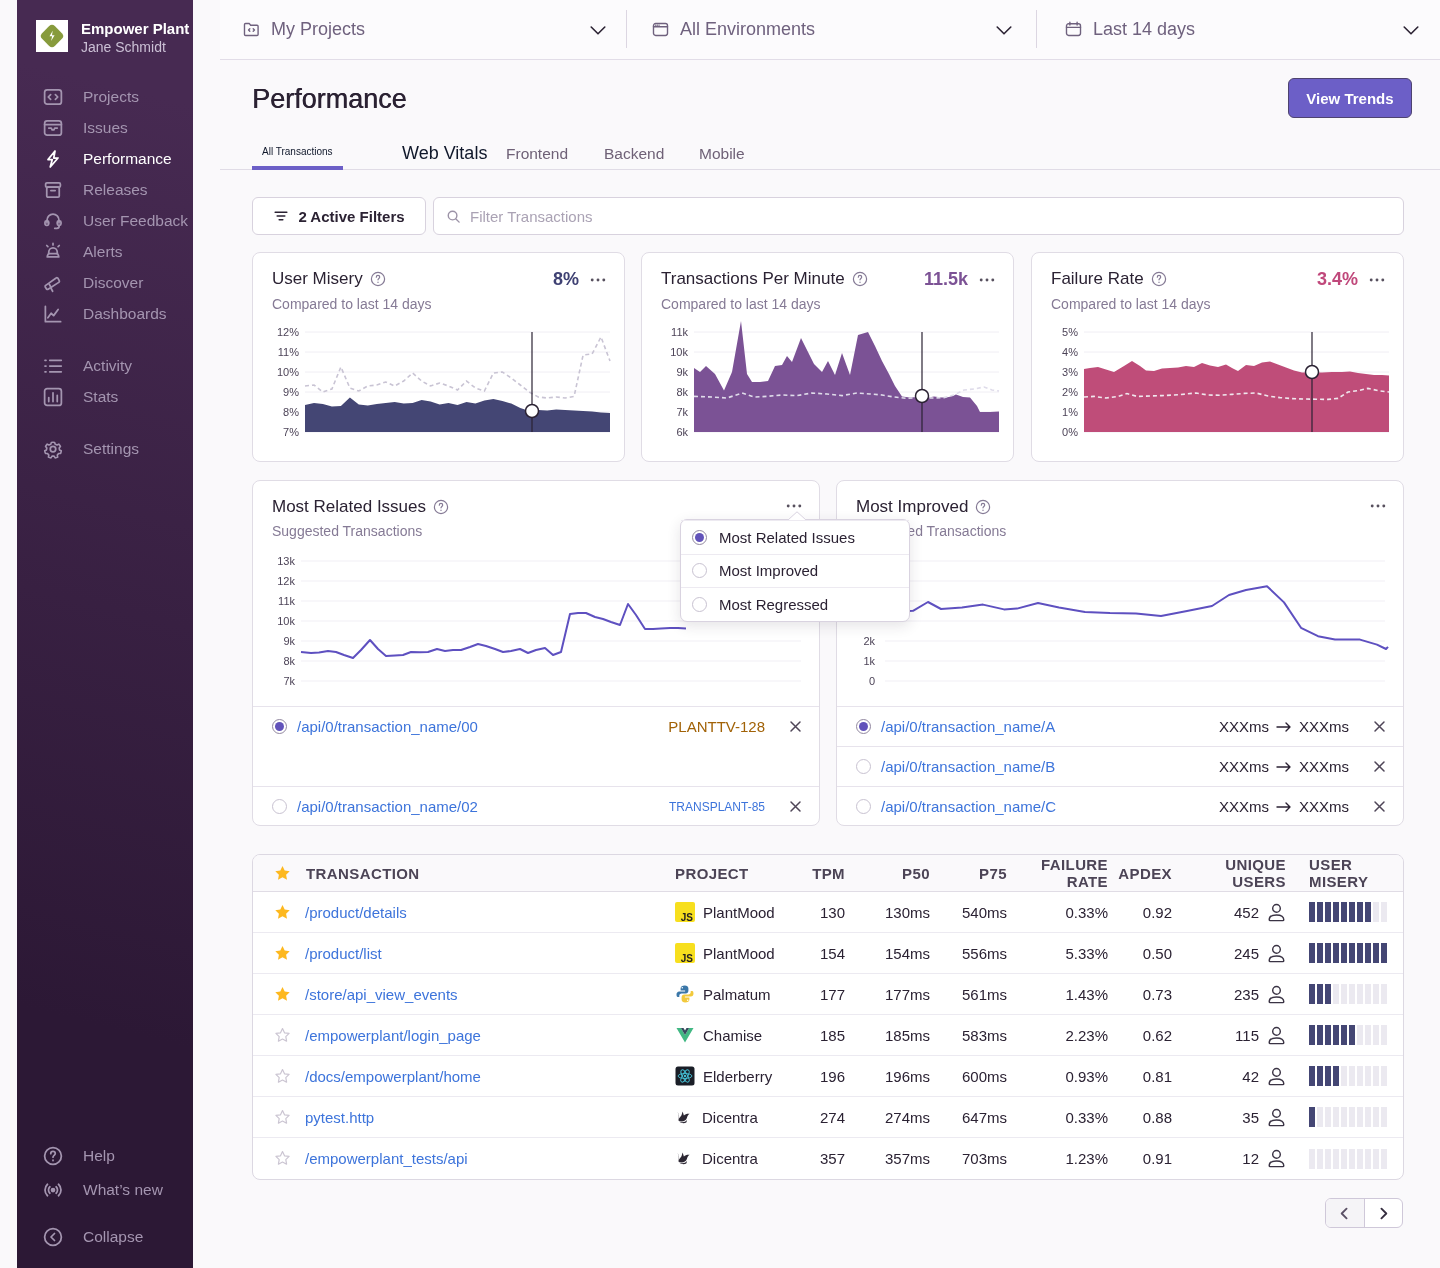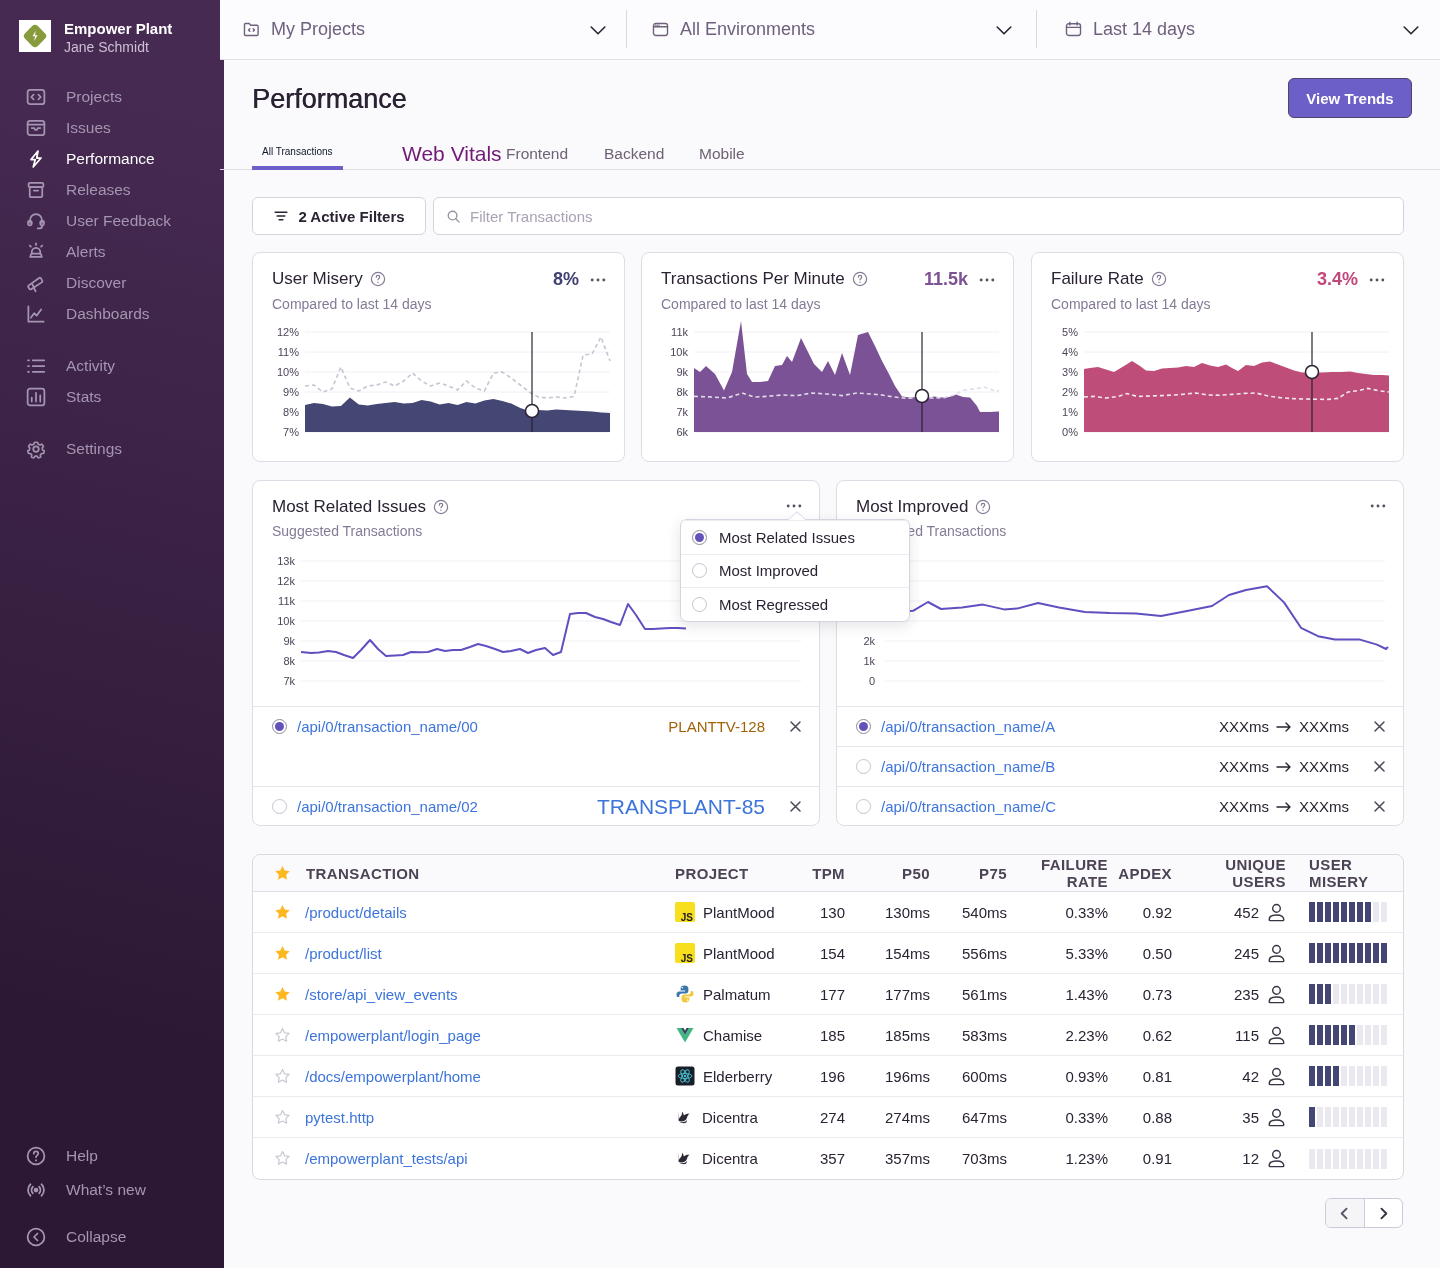--- a/index.html
+++ b/index.html
@@ -1,17 +1,17 @@
 <!DOCTYPE html>
 <html><head><meta charset="utf-8">
 <style>
 *{margin:0;padding:0;box-sizing:border-box}
 html,body{width:1440px;height:1268px;overflow:hidden;font-family:"Liberation Sans",sans-serif;background:#faf9fb;color:#2b2233}
 .abs{position:absolute}
-.sidebar{position:absolute;left:0;top:0;width:224px;height:1268px;background:linear-gradient(14deg,#2c1835 20%,#472a52 92%)}
+.sidebar{position:absolute;left:17px;top:0;width:176px;height:1268px;background:linear-gradient(14deg,#2c1835 20%,#472a52 92%)}
 .main{position:absolute;left:220px;top:0;width:1220px;height:1268px}
 .topbar{position:absolute;left:0;top:0;width:1220px;height:60px;background:#fcfbfd;border-bottom:1px solid #e2dde8}
 .tb-item{position:absolute;top:0;height:59px;display:flex;align-items:center;gap:11px;font-size:18px;color:#6f617e}
 .tb-div{position:absolute;top:10px;height:38px;width:1px;background:#dcd6e2}
 .navitem{position:absolute;left:26px;display:flex;align-items:center;gap:20px;font-size:15.5px;color:#a495b0;height:20px}
 .navitem svg{flex:0 0 auto}
 .navitem.on{color:#fff}
 .card{position:absolute;background:#fff;border:1px solid #e0dce5;border-radius:8px}
 .ctitle{position:absolute;left:19px;top:16px;font-size:17px;color:#2b2233;display:flex;align-items:center;gap:7px}
 .csub{position:absolute;left:19px;top:43px;font-size:14px;color:#857a95}
@@ -202,21 +202,21 @@
       </svg>
       <span>Last 14 days</span>
     </div>
     <div class="abs" style="left:1182px;top:21px"><svg width="18" height="18" viewBox="0 0 18 18">
         <path d="m2.2 6 6.8 6.8L15.8 6" fill="none" stroke="#2b2233" stroke-width="1.6" stroke-linecap="round" stroke-linejoin="round"></path>
       </svg></div>
     <div class="abs" style="left:32px;top:84px;font-size:27px;font-weight:normal;color:#2b2233;text-shadow:0.4px 0 0 #2b2233">Performance</div>
     <div class="abs" style="left:1068px;top:78px;width:124px;height:40px;background:#6c5fc7;border:1px solid #4e4370;border-radius:6px;color:#fff;font-size:15px;font-weight:bold;display:flex;align-items:center;justify-content:center">View Trends</div>
     <div class="abs" style="left:0;top:169px;width:1220px;height:1px;background:#e0dce6"></div>
     <div class="abs" style="left:32px;top:137px;height:33px;padding:0 10px;font-size:10px;color:#0f172a;border-bottom:4px solid #6c5fc7;display:flex;align-items:center">All Transactions</div>
-    <div class="abs" style="left:172px;top:137px;height:33px;padding:0 10px;font-size:21px;color:#701a75;display:flex;align-items:center">Web Vitals</div>
+    <div class="abs" style="left:172px;top:137px;height:33px;padding:0 10px;font-size:18px;color:#0f172a;display:flex;align-items:center">Web Vitals</div>
     <div class="abs" style="left:276px;top:137px;height:33px;padding:0 10px;font-size:15.5px;color:#6f6177;display:flex;align-items:center">Frontend</div>
     <div class="abs" style="left:374px;top:137px;height:33px;padding:0 10px;font-size:15.5px;color:#6f6177;display:flex;align-items:center">Backend</div>
     <div class="abs" style="left:469px;top:137px;height:33px;padding:0 10px;font-size:15.5px;color:#6f6177;display:flex;align-items:center">Mobile</div>
     <div class="abs" style="left:32px;top:197px;width:174px;height:38px;background:#fff;border:1px solid #d8d2de;border-radius:6px;display:flex;align-items:center;justify-content:center;gap:9px;font-size:15px;font-weight:bold;color:#2b2233"><svg width="16" height="16" viewBox="0 0 16 16">
         <g stroke="#2b2233" stroke-width="1.6" stroke-linecap="round">
           <path d="M2.2 4.2h11.6M4.2 8h7.6M6.2 11.8h3.6"></path>
         </g>
       </svg>2 Active Filters</div>
     <div class="abs" style="left:213px;top:197px;width:971px;height:38px;background:#fff;border:1px solid #d8d2de;border-radius:6px;display:flex;align-items:center;padding:0 12px;gap:9px">
       <svg width="15" height="15" viewBox="0 0 16 16">
@@ -376,21 +376,21 @@
         <span style="margin-left:auto;color:#a16207;font-size:15px">PLANTTV-128</span>
         <span style="margin-left:14px;display:flex">
           <svg width="13" height="13" viewBox="0 0 13 13">
             <path d="M2 2l9 9M11 2l-9 9" stroke="#4f4658" stroke-width="1.5" stroke-linecap="round"></path>
           </svg>
         </span>
       </div>
       <div class="trow" style="top:305px">
         <span style="display:inline-block;width:15px;height:15px;border-radius:50%;border:1px solid #c8c2d1;background:#fff"></span>
         <span class="lnk">/api/0/transaction_name/02</span>
-        <span style="margin-left:auto;color:#3d74db;font-size:21px">TRANSPLANT-85</span>
+        <span style="margin-left:auto;color:#3d74db;font-size:12px">TRANSPLANT-85</span>
         <span style="margin-left:14px;display:flex">
           <svg width="13" height="13" viewBox="0 0 13 13">
             <path d="M2 2l9 9M11 2l-9 9" stroke="#4f4658" stroke-width="1.5" stroke-linecap="round"></path>
           </svg>
         </span>
       </div>
     </div>
     <div class="card" style="left:616px;top:480px;width:568px;height:346px">
       <svg width="568" height="225" viewBox="0 0 568 225" style="position:absolute;left:0;top:0">
         <line x1="48" y1="80" x2="548" y2="80" stroke="#f1eff5" stroke-width="1"></line>

